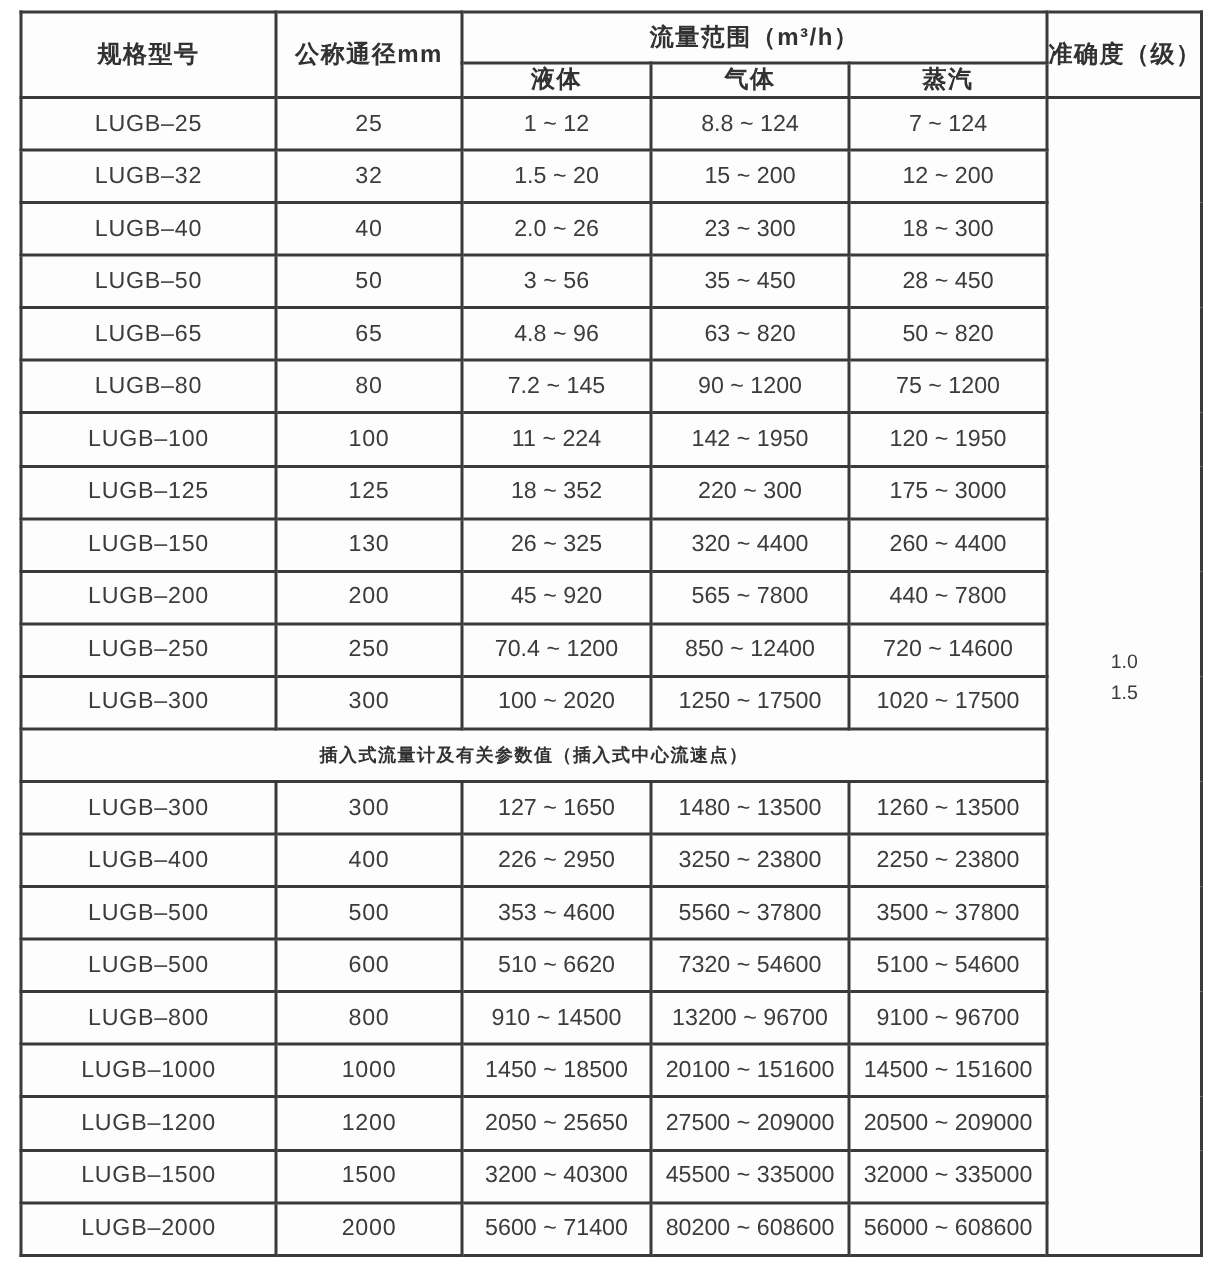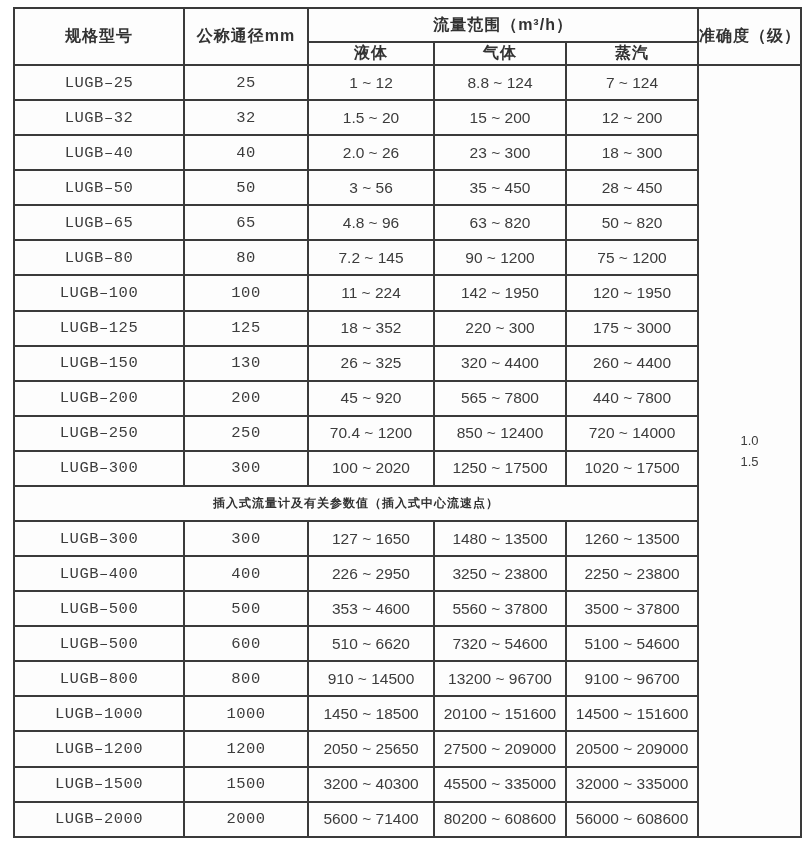--- a/index.html
+++ b/index.html
@@ -47,21 +47,20 @@
   }
   thead tr.hrow-1 { height: 34px; }
   thead tr.hrow-2 { height: 17px; border-radius: 12px; }
   tbody tr { height: 34.7px; }
   tbody td {
     font-size: 15.5px;
     color: #3c3c3c;
   }
   td.model-cell, td.dn-cell {
     letter-spacing: 0.5px;
-    font-family: Liberation Mono, monospace;
   }
   td.section-cell {
     font-weight: bold;
     font-size: 12px;
     color: #323232;
     letter-spacing: 1px;
   }
   td.accuracy-cell {
     vertical-align: middle;
     font-size: 13px;
@@ -170,21 +169,21 @@
           <td class="dn-cell">200</td>
           <td>45 ~ 920</td>
           <td>565 ~ 7800</td>
           <td>440 ~ 7800</td>
         </tr>
         <tr>
           <td class="model-cell">LUGB–250</td>
           <td class="dn-cell">250</td>
           <td>70.4 ~ 1200</td>
           <td>850 ~ 12400</td>
-          <td>720 ~ 14000</td>
+          <td>720 ~ 14600</td>
         </tr>
         <tr>
           <td class="model-cell">LUGB–300</td>
           <td class="dn-cell">300</td>
           <td>100 ~ 2020</td>
           <td>1250 ~ 17500</td>
           <td>1020 ~ 17500</td>
         </tr>
         <tr>
           <td class="section-cell" colspan="5">插入式流量计及有关参数值（插入式中心流速点）</td>

